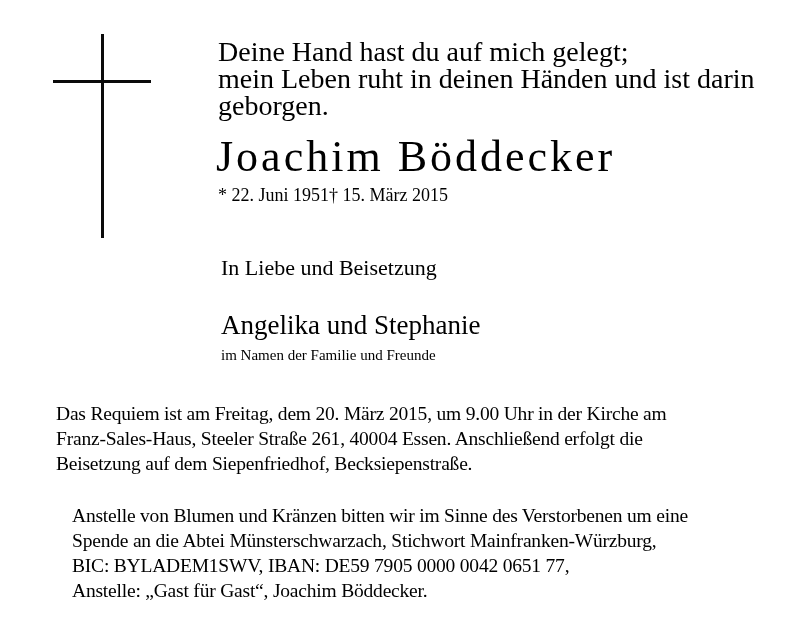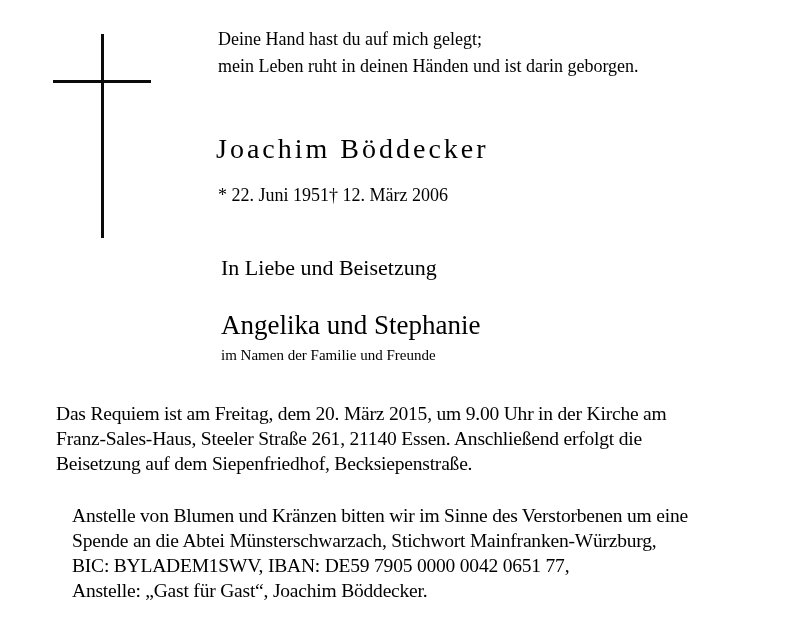--- a/index.html
+++ b/index.html
@@ -24,30 +24,30 @@
     background: #0a0a0a;
   }
   .cross-h {
     left: 53px; top: 80px;
     width: 98px; height: 3px;
     background: #0a0a0a;
   }
 
   
   .epitaph {
-    left: 218px; top: 26px;
+    left: 218px; top: 38px;
     width: 560px;
-    font-size: 18px;
+    font-size: 28px;
     line-height: 27px;
   }
 
   
   .deceased-name {
     left: 216px; top: 134px;
-    font-size: 28px;
+    font-size: 44px;
     letter-spacing: 3px;
     line-height: 1.05;
     white-space: nowrap;
   }
 
   
   .dates-row {
     left: 218px; top: 184px;
     width: 412px;
     display: flex;
@@ -98,31 +98,31 @@
 
 <div class="abs epitaph">
   <div>Deine Hand hast du auf mich gelegt;</div>
   <div>mein Leben ruht in deinen Händen und ist darin geborgen.</div>
 </div>
 
 <div class="abs deceased-name">Joachim Böddecker</div>
 
 <div class="abs dates-row">
   <span>* 22. Juni 1951</span>
-  <span>† 12. März 2006</span>
+  <span>† 15. März 2015</span>
 </div>
 
 <div class="abs farewell-line">In Liebe und Beisetzung</div>
 
 <div class="abs mourners">Angelika und Stephanie</div>
 <div class="abs mourners-sub">im Namen der Familie und Freunde</div>
 
 <div class="abs paragraph service-paragraph">
   <div class="line">Das Requiem ist am Freitag, dem 20. März 2015, um 9.00 Uhr in der Kirche am</div>
-  <div class="line">Franz-Sales-Haus, Steeler Straße 261, 21140 Essen. Anschließend erfolgt die</div>
+  <div class="line">Franz-Sales-Haus, Steeler Straße 261, 40004 Essen. Anschließend erfolgt die</div>
   <div class="line">Beisetzung auf dem Siepenfriedhof, Becksiepenstraße.</div>
 </div>
 
 <div class="abs paragraph donation-paragraph">
   <div class="line">Anstelle von Blumen und Kränzen bitten wir im Sinne des Verstorbenen um eine</div>
   <div class="line">Spende an die Abtei Münsterschwarzach, Stichwort Mainfranken-Würzburg,</div>
   <div class="line">BIC: BYLADEM1SWV, IBAN: DE59 7905 0000 0042 0651 77,</div>
   <div class="line">Anstelle: „Gast für Gast“, Joachim Böddecker.</div>
 </div>
 

